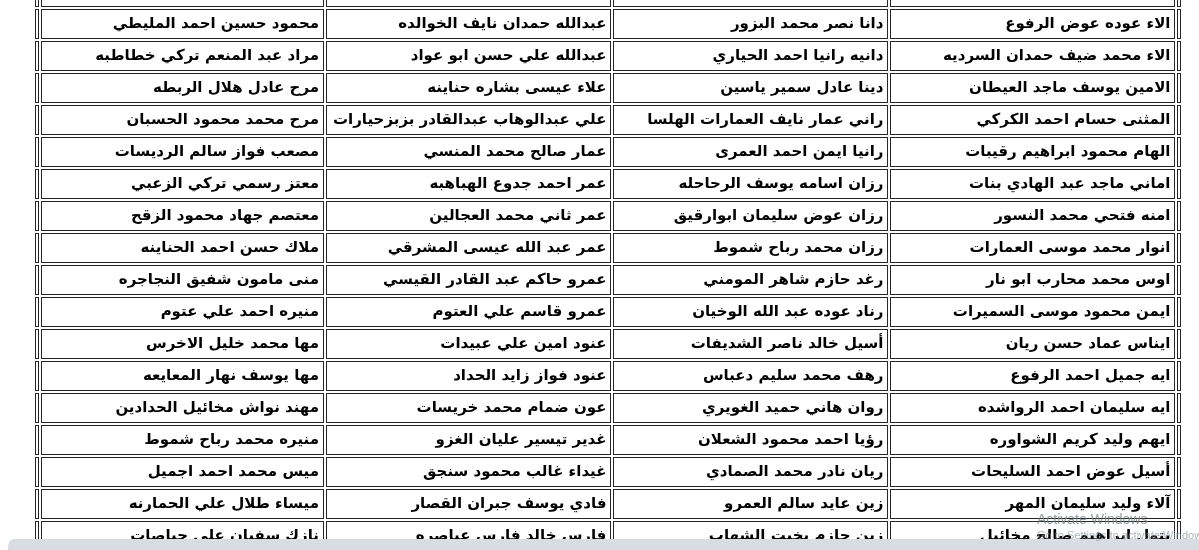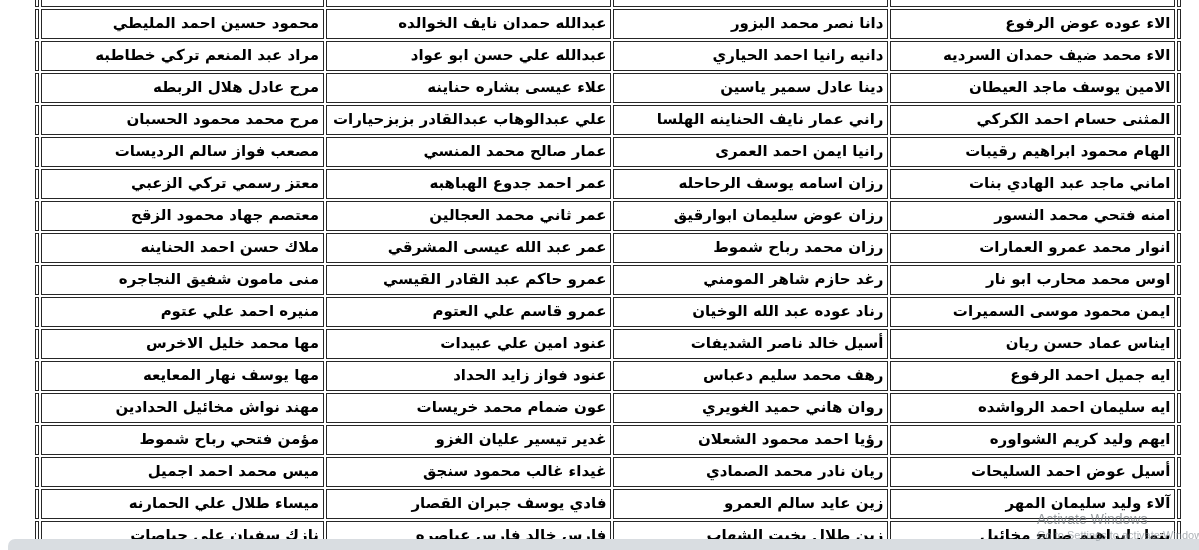--- a/index.html
+++ b/index.html
@@ -115,21 +115,21 @@
           <td class="spacer-cell"></td>
           <td class="name-cell">الامين يوسف ماجد العيطان</td>
           <td class="name-cell">دينا عادل سمير ياسين</td>
           <td class="name-cell">علاء عيسى بشاره حناينه</td>
           <td class="name-cell">مرح عادل هلال الربطه</td>
           <td class="spacer-cell"></td>
         </tr>
         <tr>
           <td class="spacer-cell"></td>
           <td class="name-cell">المثنى حسام احمد الكركي</td>
-          <td class="name-cell">راني عمار نايف الحناينه الهلسا</td>
+          <td class="name-cell">راني عمار نايف العمارات الهلسا</td>
           <td class="name-cell">علي عبدالوهاب عبدالقادر بزبزحيارات</td>
           <td class="name-cell">مرح محمد محمود الحسبان</td>
           <td class="spacer-cell"></td>
         </tr>
         <tr>
           <td class="spacer-cell"></td>
           <td class="name-cell">الهام محمود ابراهيم رقيبات</td>
           <td class="name-cell">رانيا ايمن احمد العمرى</td>
           <td class="name-cell">عمار صالح محمد المنسي</td>
           <td class="name-cell">مصعب فواز سالم الرديسات</td>
@@ -146,21 +146,21 @@
         <tr>
           <td class="spacer-cell"></td>
           <td class="name-cell">امنه فتحي محمد النسور</td>
           <td class="name-cell">رزان عوض سليمان ابوارقيق</td>
           <td class="name-cell">عمر ثاني محمد العجالين</td>
           <td class="name-cell">معتصم جهاد محمود الزقح</td>
           <td class="spacer-cell"></td>
         </tr>
         <tr>
           <td class="spacer-cell"></td>
-          <td class="name-cell">انوار محمد عمرو العمارات</td>
+          <td class="name-cell">انوار محمد موسى العمارات</td>
           <td class="name-cell">رزان محمد رباح شموط</td>
           <td class="name-cell">عمر عبد الله عيسى المشرقي</td>
           <td class="name-cell">ملاك حسن احمد الحناينه</td>
           <td class="spacer-cell"></td>
         </tr>
         <tr>
           <td class="spacer-cell"></td>
           <td class="name-cell">اوس محمد محارب ابو نار</td>
           <td class="name-cell">رغد حازم شاهر المومني</td>
           <td class="name-cell">عمرو حاكم عبد القادر القيسي</td>
@@ -197,21 +197,21 @@
           <td class="name-cell">روان هاني حميد الغويري</td>
           <td class="name-cell">عون ضمام محمد خريسات</td>
           <td class="name-cell">مهند نواش مخائيل الحدادين</td>
           <td class="spacer-cell"></td>
         </tr>
         <tr>
           <td class="spacer-cell"></td>
           <td class="name-cell">ايهم وليد كريم الشواوره</td>
           <td class="name-cell">رؤيا احمد محمود الشعلان</td>
           <td class="name-cell">غدير تيسير عليان الغزو</td>
-          <td class="name-cell">مؤمن فتحي رباح شموط</td>
+          <td class="name-cell">منيره محمد رباح شموط</td>
           <td class="spacer-cell"></td>
         </tr>
         <tr>
           <td class="spacer-cell"></td>
           <td class="name-cell">أسيل عوض احمد السليحات</td>
           <td class="name-cell">ريان نادر محمد الصمادي</td>
           <td class="name-cell">غيداء غالب محمود سنجق</td>
           <td class="name-cell">ميس محمد احمد اجميل</td>
           <td class="spacer-cell"></td>
         </tr>
@@ -219,21 +219,21 @@
           <td class="spacer-cell"></td>
           <td class="name-cell">آلاء وليد سليمان المهر</td>
           <td class="name-cell">زين عايد سالم العمرو</td>
           <td class="name-cell">فادي يوسف جبران القصار</td>
           <td class="name-cell">ميساء طلال علي الحمارنه</td>
           <td class="spacer-cell"></td>
         </tr>
         <tr>
           <td class="spacer-cell"></td>
           <td class="name-cell">بتول ابراهيم صالح مخائيل</td>
-          <td class="name-cell">زين طلال بخيت الشهاب</td>
+          <td class="name-cell">زين حازم بخيت الشهاب</td>
           <td class="name-cell">فارس خالد فارس عياصره</td>
           <td class="name-cell">نازك سفيان علي حياصات</td>
           <td class="spacer-cell"></td>
         </tr>
       </tbody>
   </table>
 </div>
 
 <div class="watermark">
   <span class="wm-line1">Activate Windows</span>

